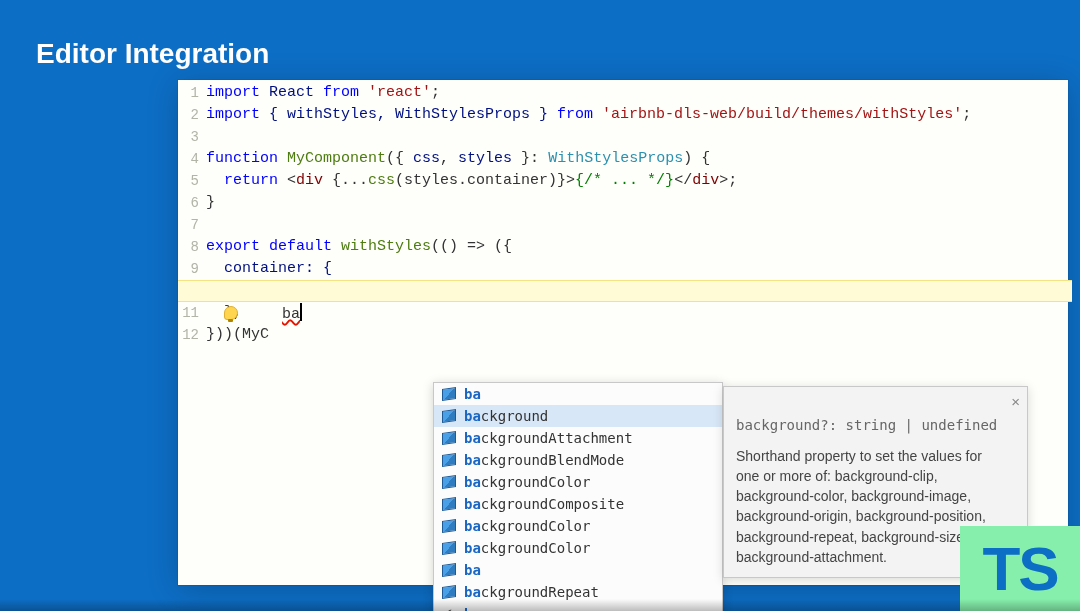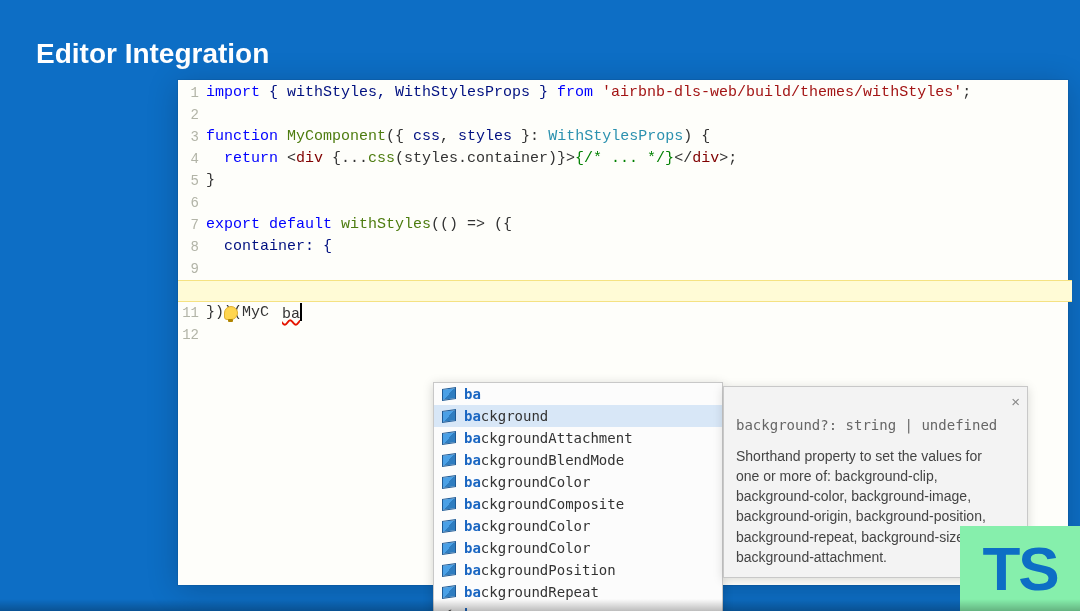--- a/index.html
+++ b/index.html
@@ -122,20 +122,21 @@
     <div class="gnum">6</div>
     <div class="gnum">7</div>
     <div class="gnum">8</div>
     <div class="gnum">9</div>
     <div class="gnum">10</div>
     <div class="gnum">11</div>
     <div class="gnum">12</div>
   </div>
 
   <div class="code">
+    <div class="row"><span class="k1">import </span><span class="var">React</span><span class="k1"> from </span><span class="str">'react'</span><span class="punct">;</span></div>
     <div class="row"><span class="k1">import </span><span class="var">{ withStyles, WithStylesProps }</span><span class="k1"> from </span><span class="str">'airbnb-dls-web/build/themes/withStyles'</span><span class="punct">;</span></div>
     <div class="row"></div>
     <div class="row"><span class="k1">function </span><span class="fn">MyComponent</span><span class="punct">({ </span><span class="var">css</span><span class="punct">, </span><span class="var">styles</span><span class="punct"> }: </span><span class="ty">WithStylesProps</span><span class="punct">) {</span></div>
     <div class="row"><span class="k1">  return </span><span class="punct">&lt;</span><span class="tag">div</span><span class="punct"> {...</span><span class="fn">css</span><span class="punct">(styles.container)}&gt;</span><span class="cmt">{/* ... */}</span><span class="punct">&lt;/</span><span class="tag">div</span><span class="punct">&gt;;</span></div>
     <div class="row"><span class="punct">}</span></div>
     <div class="row"></div>
     <div class="row"><span class="k1">export </span><span class="k1">default </span><span class="fn">withStyles</span><span class="punct">(() =&gt; ({</span></div>
     <div class="row"><span class="var">  container: {</span></div>
     <div class="row"></div>
     <div class="row"><span class="punct">  },</span></div>
@@ -182,21 +183,20 @@
         <span class="rest">ckgroundColor</span>
       </div>
       <div class="item">
         <span class="cube"></span>
         <span class="match">ba</span>
         <span class="rest">ckgroundColor</span>
       </div>
       <div class="item">
         <span class="cube"></span>
         <span class="match">ba</span>
-        <span class="rest">ckgroundPosition</span>
       </div>
       <div class="item">
         <span class="cube"></span>
         <span class="match">ba</span>
         <span class="rest">ckgroundRepeat</span>
       </div>
       <div class="item">
         <span class="wrench"><svg viewBox="0 0 16 16" fill="#555">
             <path d="M13.5 3.5a3.5 3.5 0 0 1-4.6 4.3L4.2 12.5a1.5 1.5 0 1 1-2.1-2.1l4.7-4.7A3.5 3.5 0 0 1 11 .9l-2 2 1.5 1.5 2-2c.5.3 1 .7 1 1.1z"></path>
           </svg></span>

